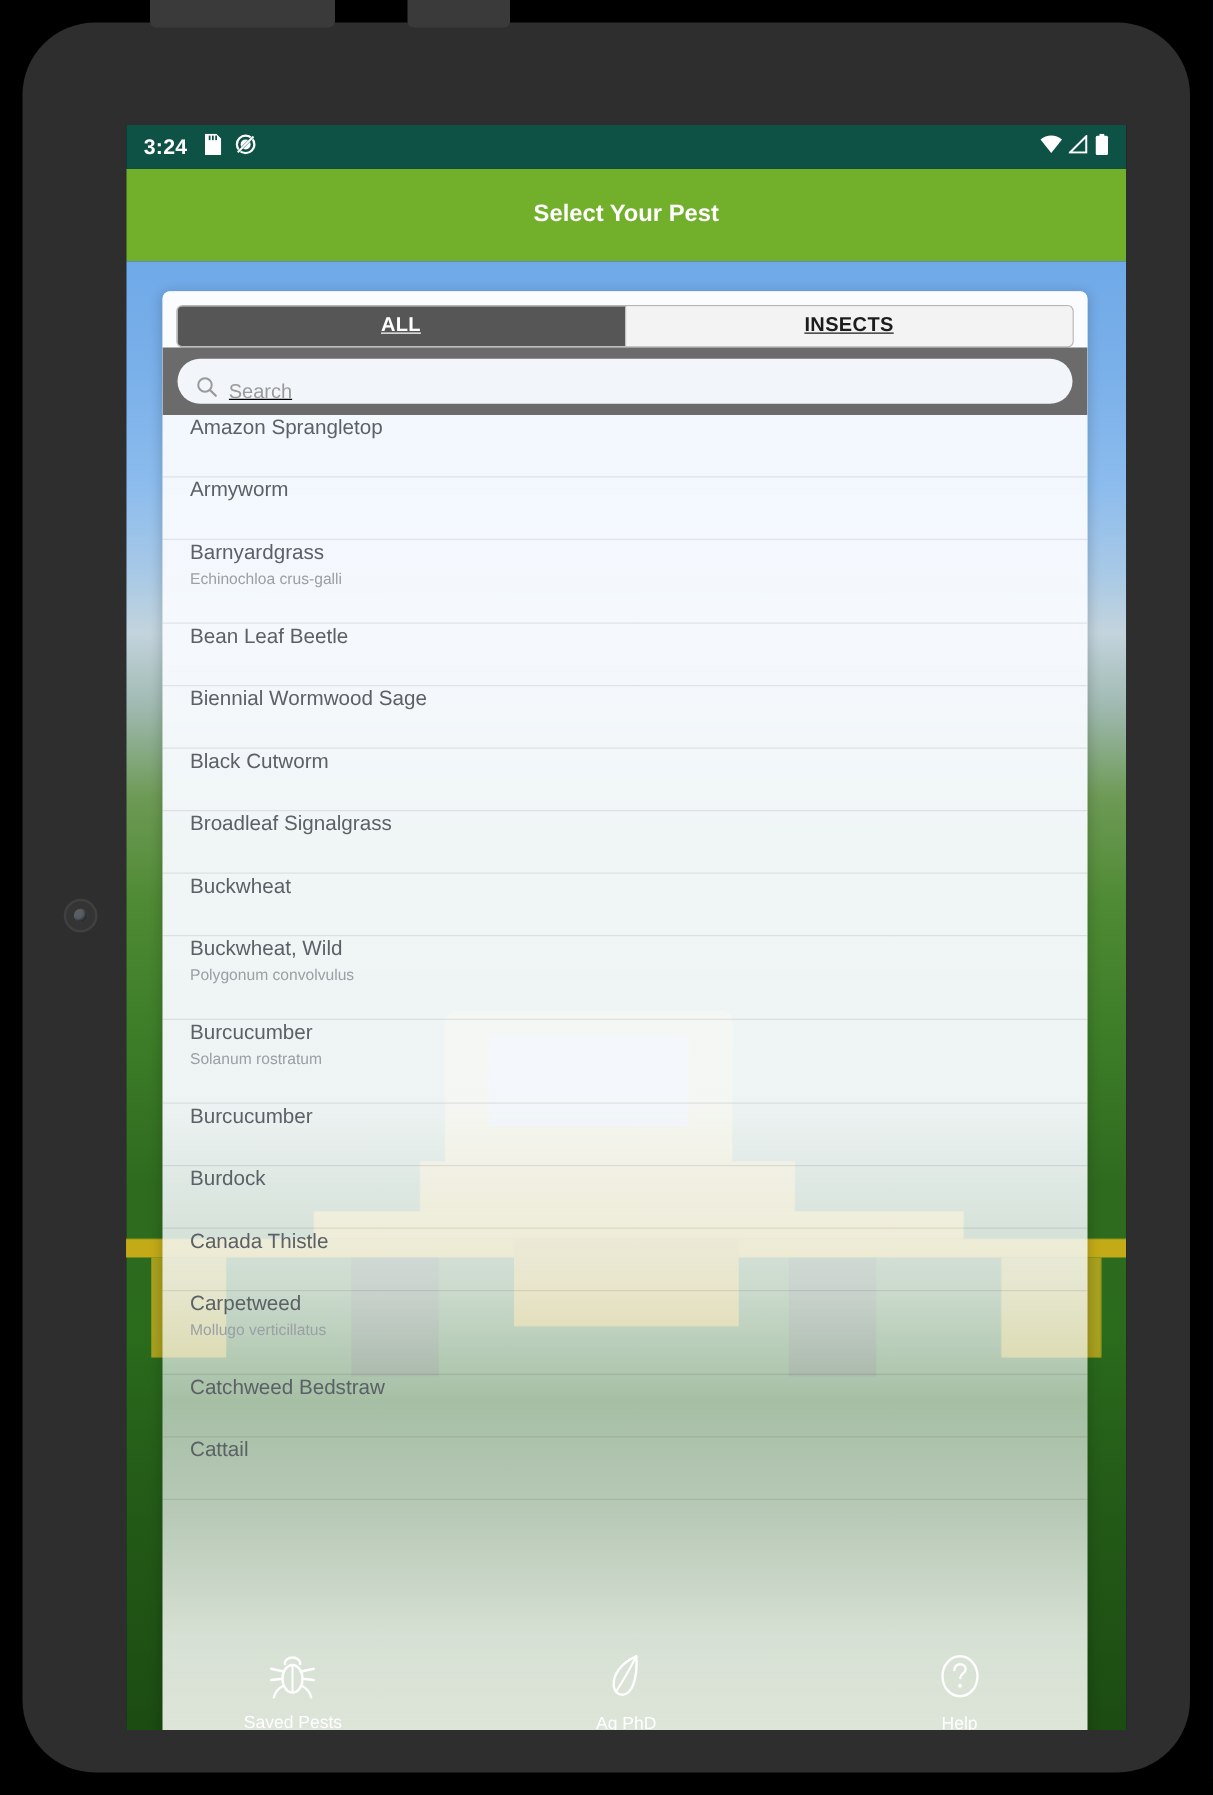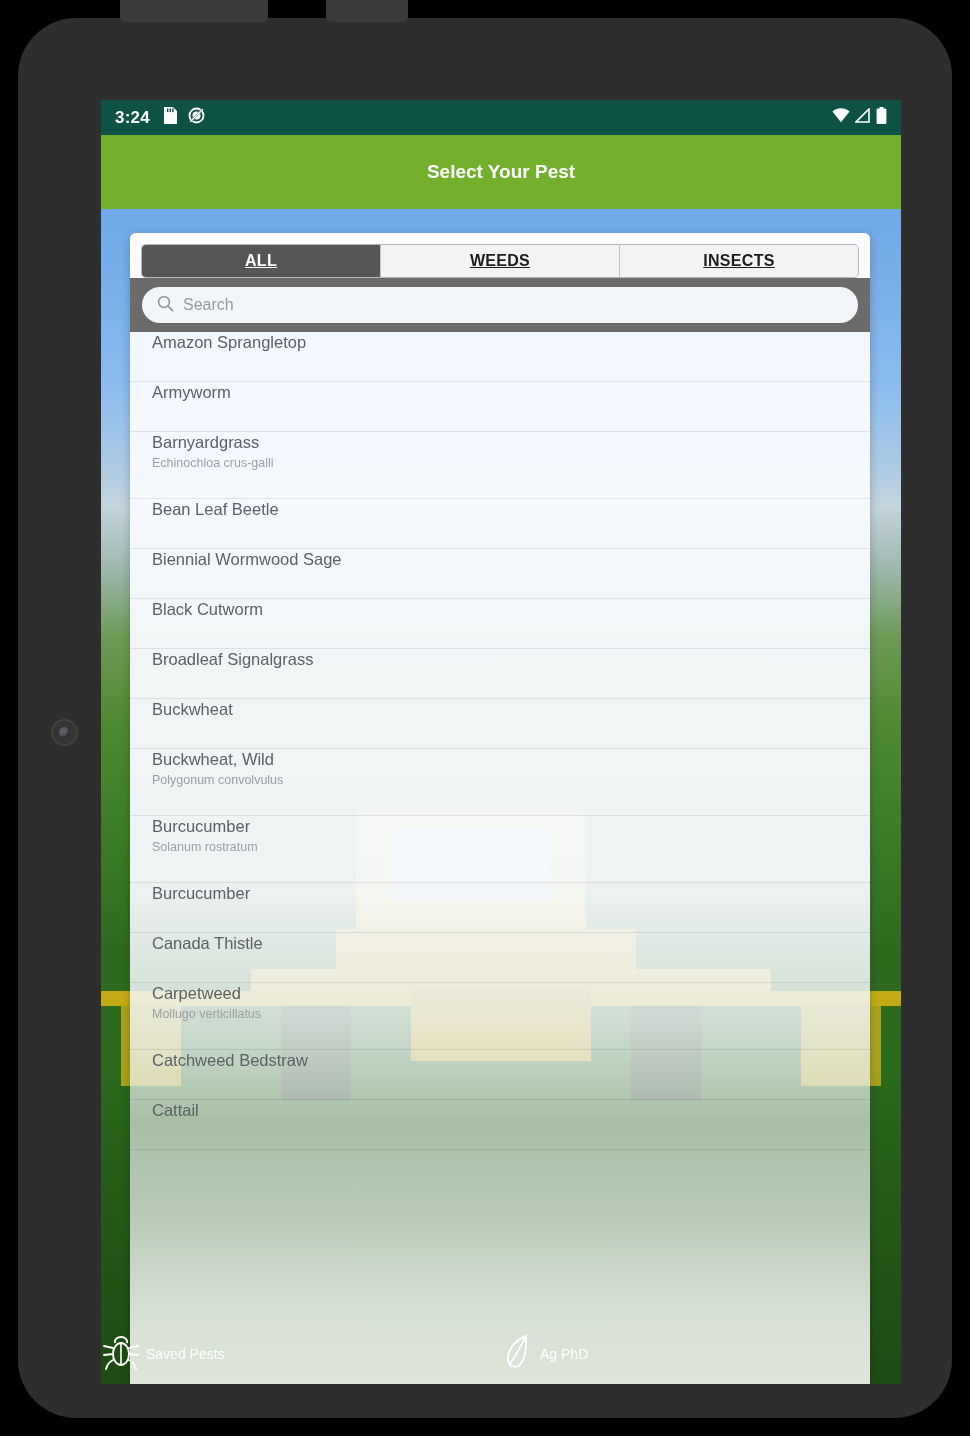--- a/index.html
+++ b/index.html
@@ -109,21 +109,21 @@
   }
   .tab:last-child{ border-right:none; }
   .tab.active{ background:#565656; color:#fff; }
 
   
   #search-wrap{
     background:#6b6b6b; padding:9px 12px;
   }
   #search-box{
     height:36px; background:#f2f5f9; border-radius:18px;
-    display:flex; align-items:center; padding:0 15px; gap:9px;
+    display:flex; align-items:flex-end; padding:0 15px; gap:9px;text-decoration:underline;
   }
   #search-input{
     border:none; outline:none; background:transparent; flex:1;
     font-family:"Liberation Sans", sans-serif;
     font-size:16px; color:#3b3b3b;
   }
   #search-input::placeholder{ color:#9a9a9a; }
 
   
   #pest-list{ }
@@ -137,21 +137,21 @@
   .pest-row.double{ height:67px; }
   .pest-name{ font-size:16.5px; color:#5b6166; line-height:1.25; }
   .pest-sci{ font-size:12.5px; color:#9aa0a5; margin-top:3px; }
 
   
   #bottom-nav{
     position:absolute; left:0; bottom:0; width:800px; height:92px;
     display:flex; align-items:center;
   }
   .nav-item{
-    flex:1; display:flex; flex-direction:row; align-items:center;
+    flex:1; display:flex; flex-direction:column; align-items:center;
     gap:5px; cursor:pointer;
   }
   .nav-label{ color:#fff; font-size:14px; }
 </style>
 </head>
 <body>
 
 <div id="device-frame">
   <div class="edge-btn" id="btn-top-1"></div>
   <div class="edge-btn" id="btn-top-2"></div>
@@ -218,21 +218,20 @@
           <rect x="700" y="237" width="80" height="80" fill="#f0c021" opacity=".8"></rect>
           <rect x="310" y="222" width="180" height="70" fill="#d8a90f"></rect>
         </g>
       </svg>
 
       <div id="pest-card">
 
         <div id="tab-strip-wrap">
           <div id="tab-strip">
             <div class="tab active">ALL</div>
-            <div class="tab">WEEDS</div>
             <div class="tab">INSECTS</div>
           </div>
         </div>
 
         <div id="search-wrap">
           <div id="search-box">
             <span>
               <svg width="17" height="17" viewBox="0 0 17 17">
                   <circle cx="7" cy="7" r="5.4" fill="none" stroke="#9a9a9a" stroke-width="1.6"></circle>
                   <line x1="11" y1="11" x2="15.6" y2="15.6" stroke="#9a9a9a" stroke-width="1.8" stroke-linecap="round"></line>
@@ -271,20 +270,23 @@
             <div class="pest-row double">
               <div class="pest-name">Buckwheat, Wild</div>
               <div class="pest-sci">Polygonum convolvulus</div>
             </div>
             <div class="pest-row double">
               <div class="pest-name">Burcucumber</div>
               <div class="pest-sci">Solanum rostratum</div>
             </div>
             <div class="pest-row single">
               <div class="pest-name">Burcucumber</div>
+            </div>
+            <div class="pest-row single">
+              <div class="pest-name">Burdock</div>
             </div>
             <div class="pest-row single">
               <div class="pest-name">Canada Thistle</div>
             </div>
             <div class="pest-row double">
               <div class="pest-name">Carpetweed</div>
               <div class="pest-sci">Mollugo verticillatus</div>
             </div>
             <div class="pest-row single">
               <div class="pest-name">Catchweed Bedstraw</div>
@@ -317,17 +319,27 @@
         <div class="nav-item">
           <span>
             <svg width="34" height="38" viewBox="0 0 34 38">
               <path d="M25 3C13 8 6 18 7 27c1 6 6 8 10 6 7-4 9-18 8-30z" fill="none" stroke="#fff" stroke-width="1.9" stroke-linejoin="round"></path>
               <path d="M25 3C20 13 15 22 9 31" fill="none" stroke="#fff" stroke-width="1.7" stroke-linecap="round"></path>
             </svg>
           </span>
           <span class="nav-label">Ag PhD</span>
         </div>
 
+        <div class="nav-item">
+          <span>
+            <svg width="38" height="38" viewBox="0 0 38 38">
+              <ellipse cx="19" cy="19" rx="14" ry="16" fill="none" stroke="#fff" stroke-width="1.9"></ellipse>
+              <path d="M14.5 14c.3-3.2 2.4-4.6 4.6-4.6 2.5 0 4.4 1.7 4.4 4 0 3.4-4.3 3.6-4.3 7" fill="none" stroke="#fff" stroke-width="1.9" stroke-linecap="round"></path>
+              <circle cx="19" cy="26.5" r="1.5" fill="#fff"></circle>
+            </svg>
+          </span>
+          <span class="nav-label">Help</span>
+        </div>
       </div>
     </div>
 
   </div>
 </div>
 
 </body></html>

